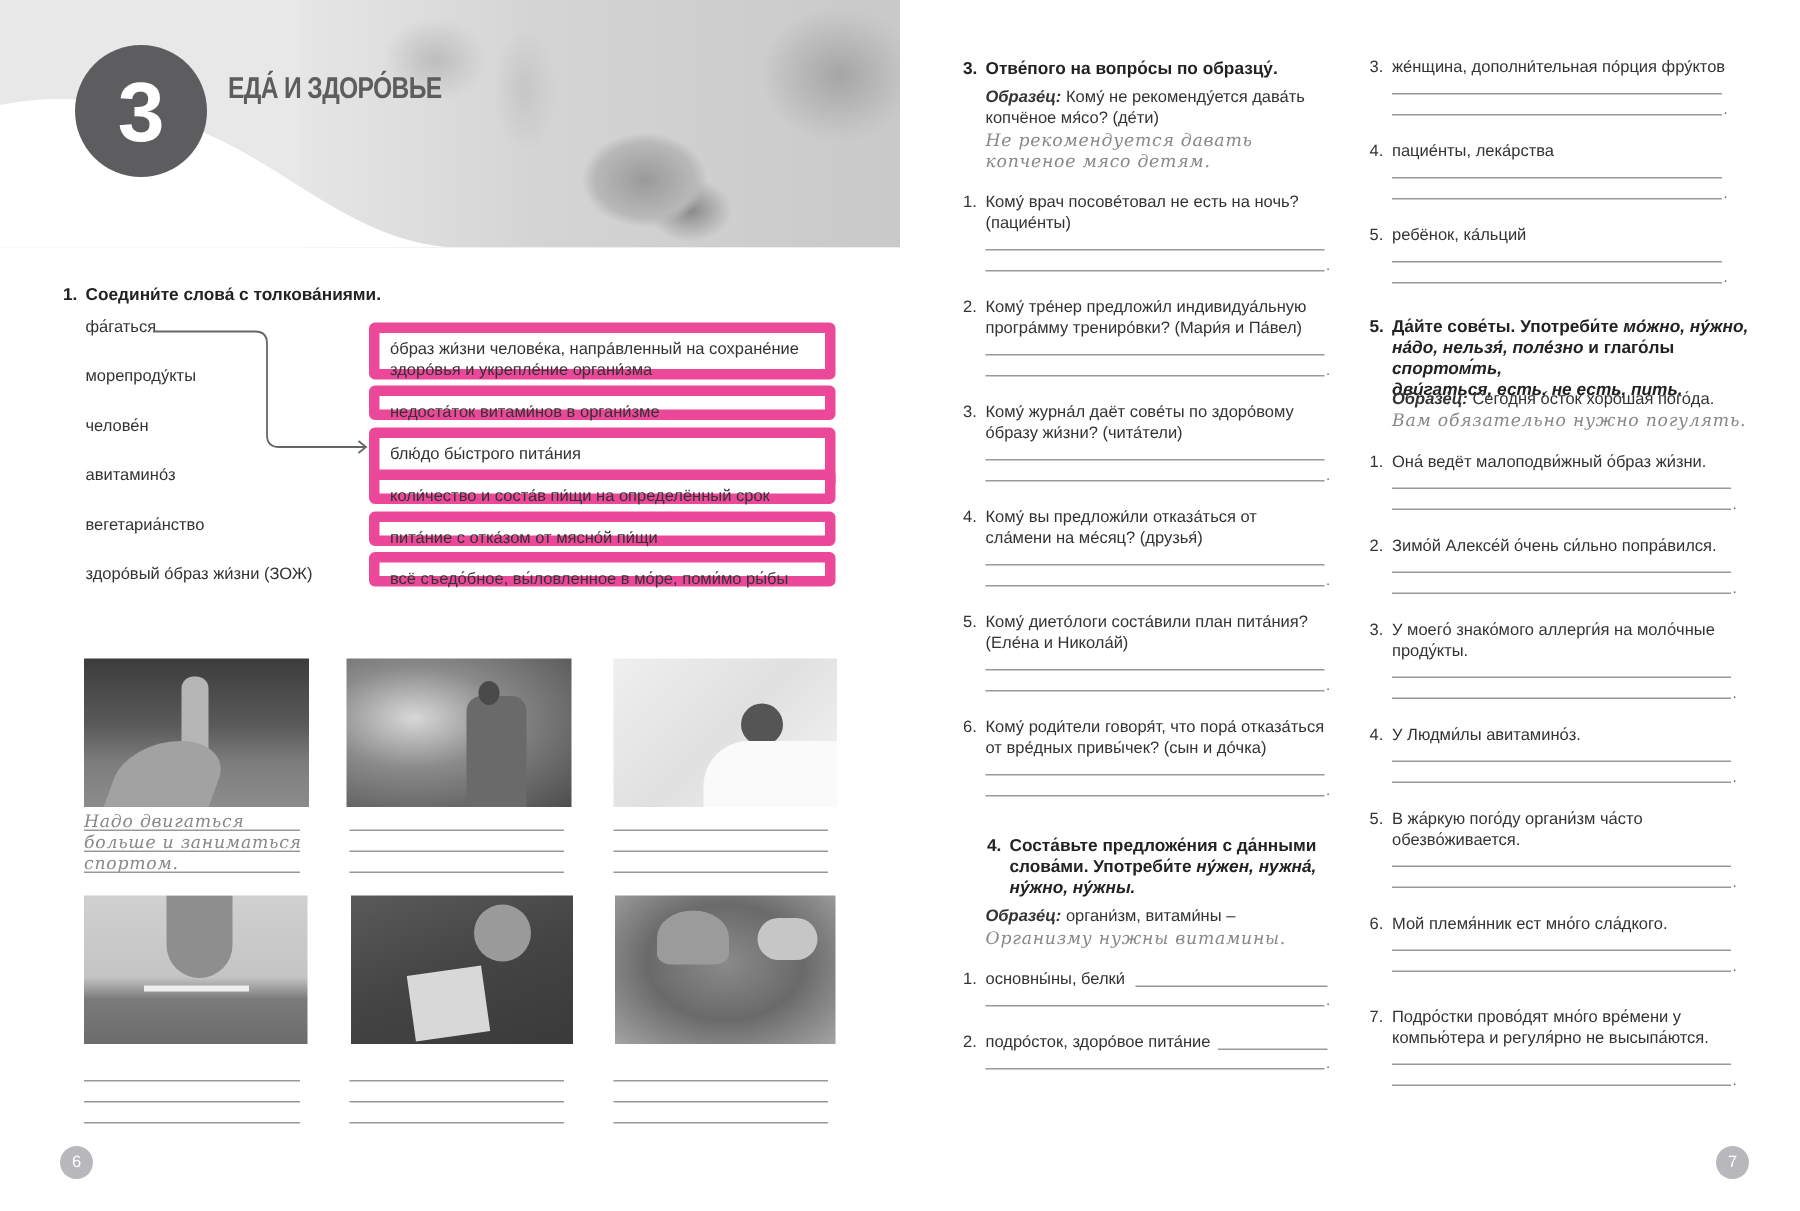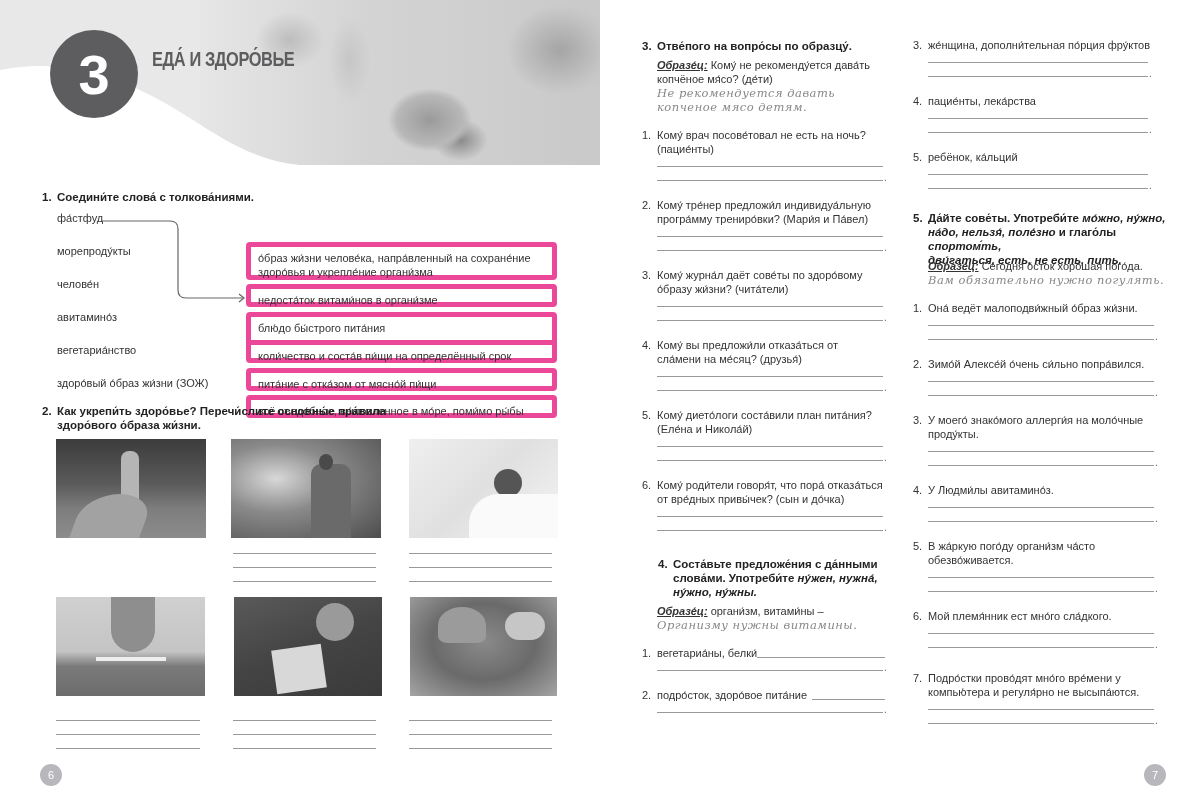--- a/index.html
+++ b/index.html
@@ -30,39 +30,39 @@
   
   .task-title { font-weight: bold; font-size: 11.5px; line-height: 14px; color: #222; }
   .task-title i { font-style: italic; }
   .num { display: inline-block; width: 15px; }
 
   
   .t1-title { position: absolute; left: 42px; top: 190px; }
   .t1-words { position: absolute; left: 57px; top: 212px; }
   .t1-word { position: absolute; left: 0; white-space: nowrap; font-size: 11px; color: #333; }
   .t1-boxes { position: absolute; left: 246px; top: 215px; width: 311px; }
-  .t1-box { position: absolute; left: 0; width: 311px; border: 5px solid #ec4899; border-radius: 4px; padding: 4px 7px;
-    font-size: 11px; line-height: 14px; color: #333; background: #fff; margin-top: 27px; }
+  .t1-box { position: absolute; left: 0; width: 311px; border: 7px solid #ec4899; border-radius: 4px; padding: 4px 7px;
+    font-size: 11px; line-height: 14px; color: #333; background: #fff; }
   .connector { position: absolute; left: 0; top: 0; width: 600px; height: 807px; pointer-events: none; }
 
   
   .t2-title { position: absolute; left: 42px; top: 404px; width: 360px; }
   .photo { position: absolute; background: #999; overflow: hidden; }
   .lines-block { position: absolute; }
   .write-line { position: absolute; left: 0; height: 1px; background: #999; }
   .hand { position: absolute; font-family: "DejaVu Serif", serif; font-style: italic; color: #888; font-size: 11.5px; letter-spacing: 0.5px; white-space: nowrap; }
 
   .page-num { position: absolute; width: 22px; height: 22px; border-radius: 50%; background: #b8b8bc; color: #fff;
     font-size: 11px; display: flex; align-items: center; justify-content: center; }
 
   
   .col { position: absolute; top: 0; }
   .q { position: absolute; left: 0; font-size: 11px; line-height: 14px; color: #333; }
   .q .qtext { display: inline-block; vertical-align: top; }
-  .sample-label { font-weight: bold; font-style: italic; text-decoration: underline; }
+  .sample-label { font-weight: bold; font-style: italic; }
   .dot { position: absolute; font-size: 10px; color: #666; }
   .uline { position: absolute; height: 1px; background: #999; }
 </style>
 </head>
 <body>
 
 <div class="page-left">
 
   <div class="banner">
     <div class="banner-bg"></div>
@@ -72,21 +72,21 @@
     </svg>
     <div class="chapter-badge">3</div>
     <div class="chapter-title">ЕДА́ И ЗДОРО́ВЬЕ</div>
   </div>
 
   <div class="task-title t1-title">
     <span class="num">1.</span><span>Соедини́те слова́ с толкова́ниями.</span>
   </div>
 
   <div class="t1-words">
-    <div class="t1-word" style="top:0px">фа́стфуд</div>
+    <div class="t1-word" style="top:0px">фа́гаться</div>
     <div class="t1-word" style="top:33px">морепроду́кты</div>
     <div class="t1-word" style="top:66px">челове́н</div>
     <div class="t1-word" style="top:99px">авитамино́з</div>
     <div class="t1-word" style="top:132px">вегетариа́нство</div>
     <div class="t1-word" style="top:165px">здоро́вый о́браз жи́зни (ЗОЖ)</div>
   </div>
 
   <div class="t1-boxes">
     <div class="t1-box" style="top:0px;height:38px">о́браз жи́зни челове́ка, напра́вленный на сохране́ние здоро́вья и укрепле́ние органи́зма</div>
     <div class="t1-box" style="top:42px;height:23px">недоста́ток витами́нов в органи́зме</div>
@@ -94,37 +94,42 @@
     <div class="t1-box" style="top:98px;height:23px">коли́чество и соста́в пи́щи на определённый срок</div>
     <div class="t1-box" style="top:126px;height:23px">пита́ние с отка́зом от мясно́й пи́щи</div>
     <div class="t1-box" style="top:153px;height:23px">всё съедо́бное, вы́ловленное в мо́ре, поми́мо ры́бы</div>
   </div>
 
   <svg class="connector" viewBox="0 0 600 807">
     <path d="M102,221 L170,221 Q178,221 178,229 L178,290 Q178,298 186,298 L243,298" fill="none" stroke="#666" stroke-width="1.2"></path>
     <path d="M239,294 L244,298 L239,302" fill="none" stroke="#666" stroke-width="1.2"></path>
   </svg>
 
-  <div class="task-title t2-title">
-    <span class="num" style="vertical-align:top">2.</span><span style="display:inline-block;width:330px">Как укрепи́ть здоро́вье? Перечи́слите основны́е пра́вила здоро́вого о́браза жи́зни.</span>
-  </div>
 
   <div class="photo" style="left:56px;top:439px;width:150px;height:99px;background:linear-gradient(180deg,#3c3c3c 0%,#5a5a5a 45%,#7d7d7d 70%,#8c8c8c 100%);">
     <div style="position:absolute;left:65px;top:12px;width:18px;height:70px;background:#b5b5b5;border-radius:8px;"></div>
     <div style="position:absolute;left:20px;top:55px;width:70px;height:50px;border-radius:50% 50% 0 0;background:#a2a2a2;transform:skewX(-20deg);"></div>
   </div>
   <div class="photo" style="left:231px;top:439px;width:150px;height:99px;background:radial-gradient(ellipse at 30% 40%,#d8d8d8 0%,#8a8a8a 40%,#4d4d4d 100%);">
     <div style="position:absolute;left:80px;top:25px;width:40px;height:74px;background:#6a6a6a;border-radius:10px 10px 0 0;"></div>
     <div style="position:absolute;left:88px;top:15px;width:14px;height:16px;background:#4a4a4a;border-radius:50%;"></div>
   </div>
   <div class="photo" style="left:409px;top:439px;width:149px;height:99px;background:linear-gradient(135deg,#efefef 0%,#e0e0e0 50%,#f5f5f5 100%);">
     <div style="position:absolute;left:85px;top:30px;width:28px;height:28px;background:#555;border-radius:50%;"></div>
     <div style="position:absolute;left:60px;top:55px;width:89px;height:44px;background:#fafafa;border-radius:30px 0 0 0;"></div>
   </div>
 
+  <div class="lines-block" style="left:56px;top:538px;width:150px;height:50px;">
+    <div class="hand" style="left:0;top:2px">Надо двигаться</div>
+    <div class="hand" style="left:0;top:16px">больше и заниматься</div>
+    <div class="hand" style="left:0;top:30px">спортом.</div>
+    <div class="write-line" style="top:15px;width:144px"></div>
+    <div class="write-line" style="top:29px;width:144px"></div>
+    <div class="write-line" style="top:43px;width:144px"></div>
+  </div>
   <div class="lines-block" style="left:233px;top:538px;width:145px;height:50px;">
     <div class="write-line" style="top:15px;width:143px"></div>
     <div class="write-line" style="top:29px;width:143px"></div>
     <div class="write-line" style="top:43px;width:143px"></div>
   </div>
   <div class="lines-block" style="left:409px;top:538px;width:145px;height:50px;">
     <div class="write-line" style="top:15px;width:143px"></div>
     <div class="write-line" style="top:29px;width:143px"></div>
     <div class="write-line" style="top:43px;width:143px"></div>
   </div>
@@ -207,21 +212,21 @@
 
     <div class="task-title" style="position:absolute;left:16px;top:557px;width:240px">
       <span class="num" style="vertical-align:top">4.</span><span style="display:inline-block;vertical-align:top;width:220px"><span>Соста́вьте предложе́ния с да́нными</span><br><span>слова́ми. Употреби́те </span><i>ну́жен, нужна́,</i><br><i>ну́жно, ну́жны.</i></span>
     </div>
     <div class="q" style="left:15px;top:604px;width:230px">
       <span class="sample-label">Образе́ц:</span>
       <span>органи́зм, витами́ны –</span>
     </div>
     <div class="hand" style="left:15px;top:618px">Организму нужны витамины.</div>
 
-    <div class="q" style="top:646px"><span class="num">1.</span><span>вегетариа́ны, белки́</span></div>
+    <div class="q" style="top:646px"><span class="num">1.</span><span>основны́ны, белки́</span></div>
     <div class="uline" style="left:115px;top:657px;width:128px"></div>
     <div class="uline" style="left:15px;top:670px;width:226px"></div>
     <div class="dot" style="left:242px;top:662px">.</div>
 
     <div class="q" style="top:688px"><span class="num">2.</span><span>подро́сток, здоро́вое пита́ние</span></div>
     <div class="uline" style="left:170px;top:699px;width:73px"></div>
     <div class="uline" style="left:15px;top:712px;width:226px"></div>
     <div class="dot" style="left:242px;top:704px">.</div>
   </div>
 

